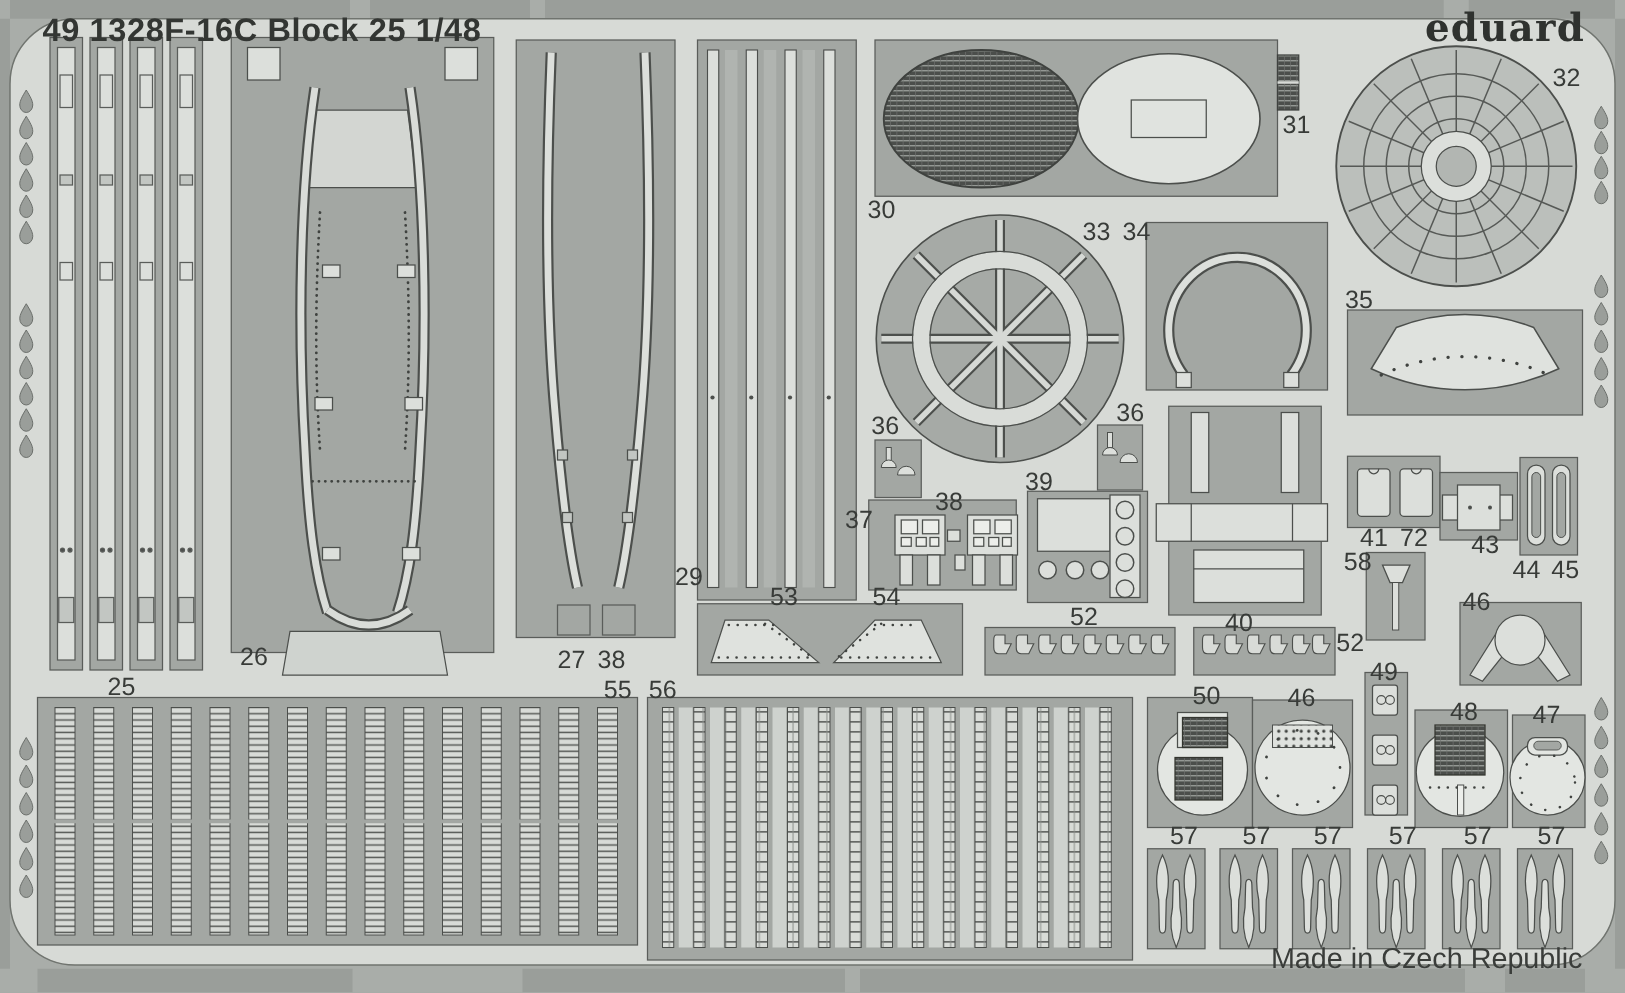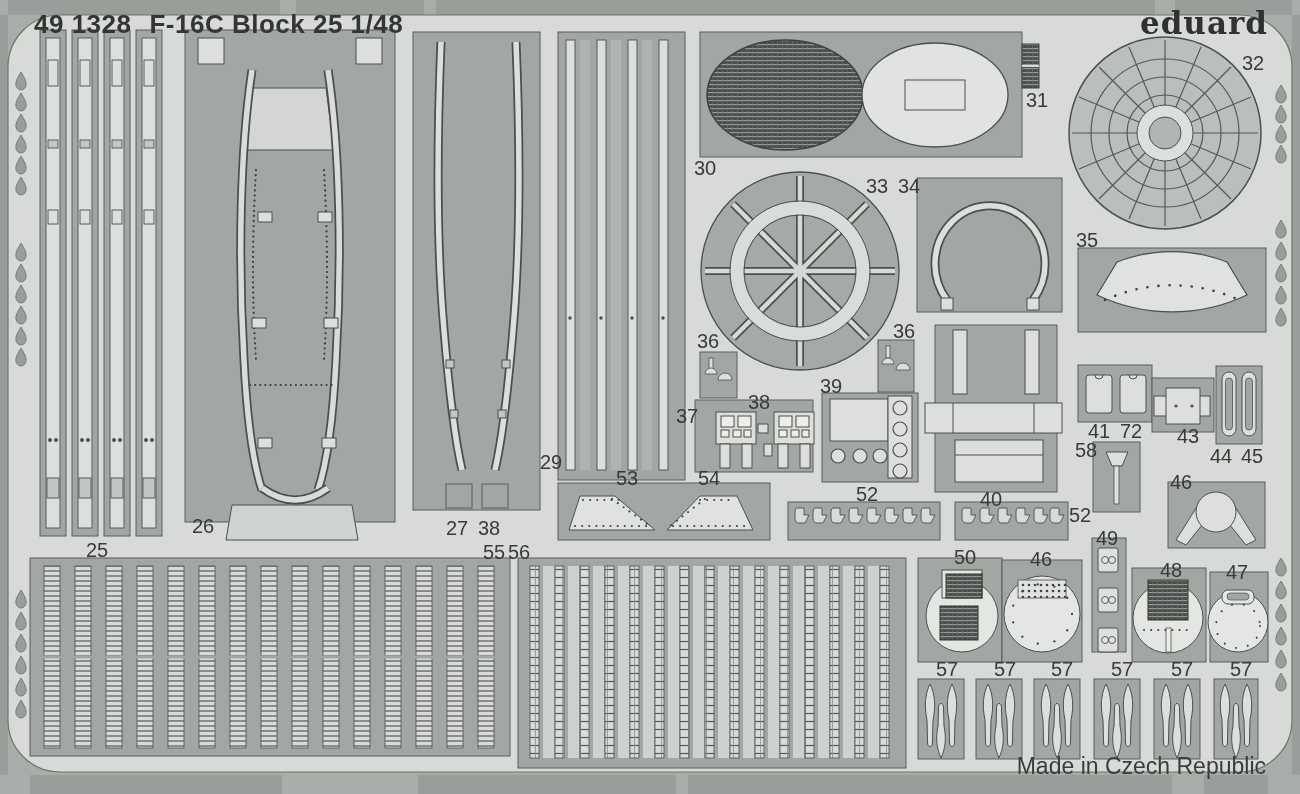--- a/index.html
+++ b/index.html
@@ -1,21 +1,21 @@
 <!DOCTYPE html>
 <html><head>
 <meta charset="utf-8">
 <style>
   html,body{margin:0;padding:0;background:#a9ada9;}
   .stage{position:relative;width:1300px;height:794px;overflow:hidden;
          font-family:"Liberation Sans",sans-serif;}
   .stage svg{position:absolute;left:0;top:0;}
   .overlay{position:absolute;left:0;top:0;width:1300px;height:794px;}
   .pl{position:absolute;font-size:20px;color:#383b38;line-height:1;}
-  .hdr{position:absolute;top:9px;left:34px;display:flex;gap:18px;
+  .hdr{position:absolute;top:9px;left:34px;display:flex;
        font-size:26px;font-weight:bold;color:#333633;letter-spacing:.5px;}
   .brand{position:absolute;top:5px;right:32px;font-family:"DejaVu Serif",serif;
          font-weight:bold;font-size:31px;color:#2f322f;letter-spacing:1px;}
   .foot{position:absolute;font-size:23px;color:#3a3d3a;}
   .foot.left{left:38px;top:753px;}
   .foot.right{right:34px;top:753px;}
 </style>
 </head>
 <body>
 
@@ -581,21 +581,21 @@
   <div class="pl" style="left:1226px;top:562px">47</div>
   <div class="pl" style="left:1160px;top:560px">48</div>
   <div class="pl" style="left:1096px;top:528px">49</div>
   <div class="pl" style="left:954px;top:547px">50</div>
   <div class="pl" style="left:1030px;top:549px">46</div>
   <div class="pl" style="left:856px;top:484px">52</div>
   <div class="pl" style="left:1069px;top:505px">52</div>
   <div class="pl" style="left:616px;top:468px">53</div>
   <div class="pl" style="left:698px;top:468px">54</div>
   <div class="pl" style="left:483px;top:542px">55</div>
-  <div class="pl" style="left:508px;top:542px">56</div>
+  <div class="pl" style="left:519px;top:542px">56</div>
   <div class="pl" style="left:936px;top:659px">57</div>
   <div class="pl" style="left:994px;top:659px">57</div>
   <div class="pl" style="left:1051px;top:659px">57</div>
   <div class="pl" style="left:1111px;top:659px">57</div>
   <div class="pl" style="left:1171px;top:659px">57</div>
   <div class="pl" style="left:1230px;top:659px">57</div>
   <div class="pl" style="left:1075px;top:440px">58</div>
 
   <div class="foot right">Made in Czech Republic</div>
 </div>

